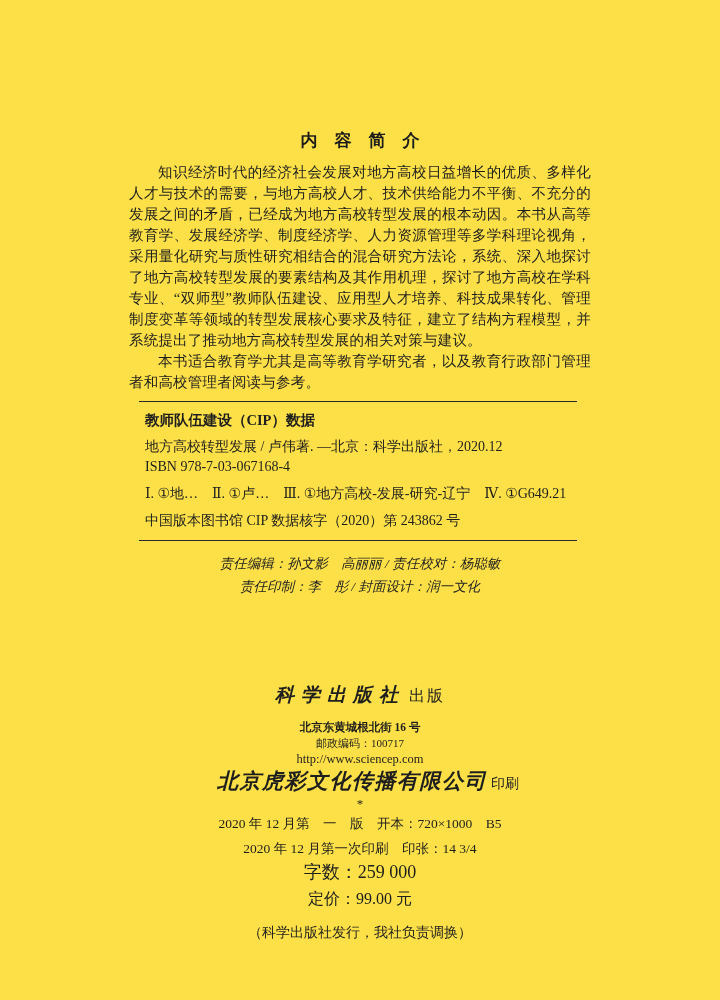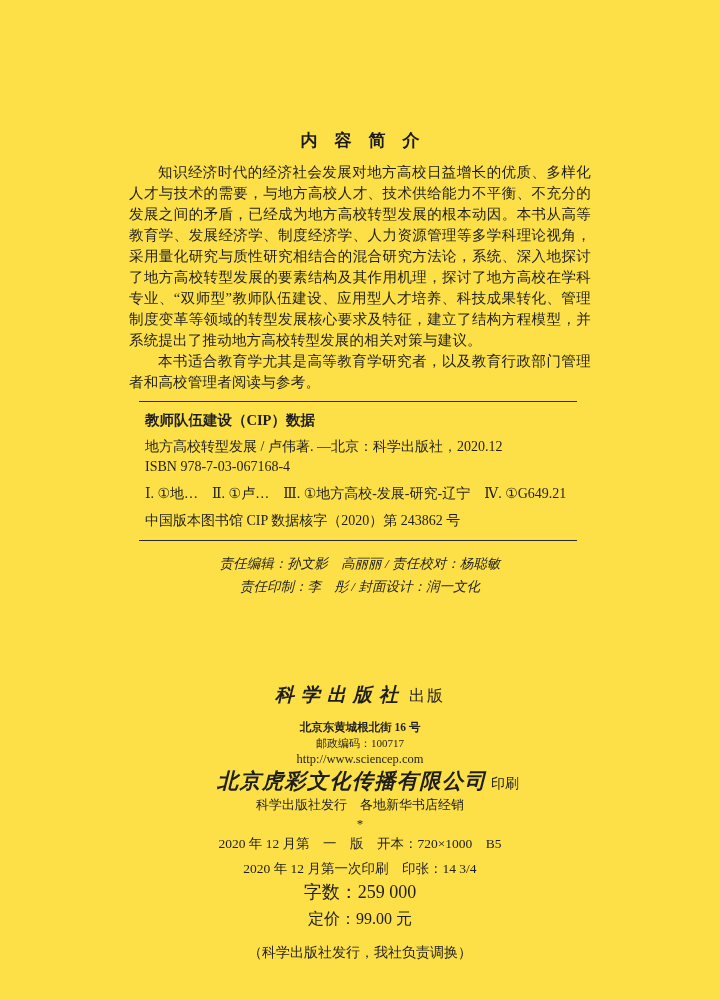--- a/index.html
+++ b/index.html
@@ -139,21 +139,20 @@
         <span class="pub-name">科学出版社</span>
         <span class="pub-suffix">出版</span>
       </div>
       <div class="pub-address">北京东黄城根北街 16 号</div>
       <div class="pub-postcode">邮政编码：100717</div>
       <div class="pub-website">http://www.sciencep.com</div>
       <div class="printer-line">
         <span class="printer-name">北京虎彩文化传播有限公司</span>
         <span class="printer-suffix">印刷</span>
       </div>
-      <div class="distribution">科学出版社发行　各地新华书店经销</div>
       <div class="separator-star">*</div>
       <div class="edition-line">2020 年 12 月第　一　版　开本：720×1000　B5</div>
       <div class="edition-line">2020 年 12 月第一次印刷　印张：14 3/4</div>
       <div class="word-count">字数：259 000</div>
       <div class="price-line">定价：99.00 元</div>
       <div class="quality-notice">（科学出版社发行，我社负责调换）</div>
     </div>
 
   </div>
 </div>

